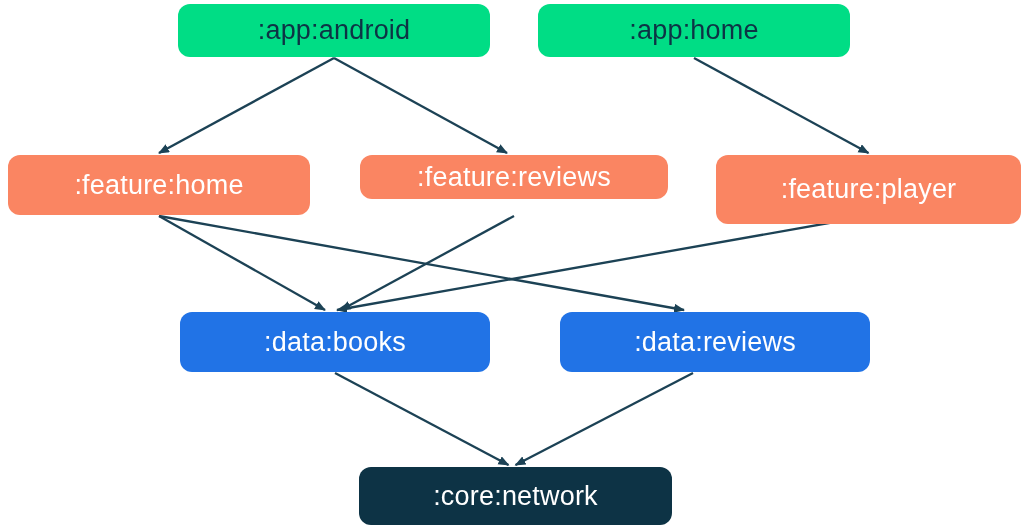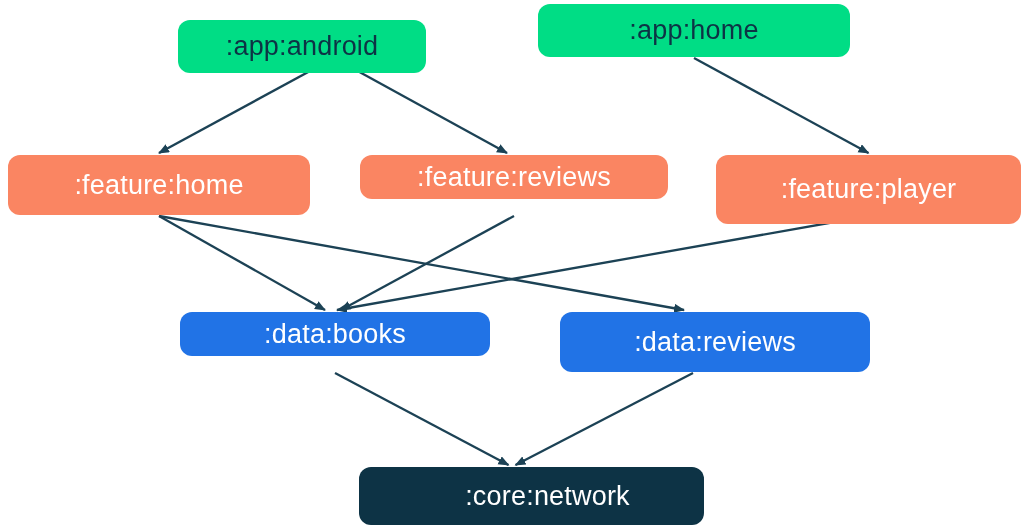--- a/index.html
+++ b/index.html
@@ -25,21 +25,21 @@
     border-radius: 12px;
     font-size: 27px;
     font-weight: 400;
     letter-spacing: 0.2px;
     white-space: nowrap;
     z-index: 2;
   }
   .node.app     { background: var(--app);     color: var(--text-dark); }
   .node.feature { background: var(--feature); color: var(--text-light); }
   .node.data    { background: var(--data);    color: var(--text-light); }
-  .node.core    { background: var(--core);    color: var(--text-light); padding-left: 32px; }
+  .node.core    { background: var(--core);    color: var(--text-light); }
 </style>
 </head>
 <body>
 
 <div id="canvas">
 
   <svg id="edges-layer" width="1027" height="531" viewBox="0 0 1027 531" xmlns="http://www.w3.org/2000/svg">
     <defs>
       <marker id="arrowhead" markerWidth="12" markerHeight="10" refX="10" refY="4.5" orient="auto" markerUnits="userSpaceOnUse">
         <path d="M0,0 L11,4.5 L0,9 Z" fill="#1C4255"></path>
@@ -51,29 +51,29 @@
         <line x1="694" y1="58" x2="868.5" y2="153" stroke="#1C4255" stroke-width="2.3" marker-end="url(#arrowhead)"></line>
         <line x1="159" y1="216" x2="325" y2="310" stroke="#1C4255" stroke-width="2.3" marker-end="url(#arrowhead)"></line>
         <line x1="159" y1="216" x2="684" y2="310" stroke="#1C4255" stroke-width="2.3" marker-end="url(#arrowhead)"></line>
         <line x1="514" y1="216" x2="341" y2="310" stroke="#1C4255" stroke-width="2.3" marker-end="url(#arrowhead)"></line>
         <line x1="868.5" y1="216" x2="337" y2="310" stroke="#1C4255" stroke-width="2.3" marker-end="url(#arrowhead)"></line>
         <line x1="335" y1="373" x2="508.5" y2="465" stroke="#1C4255" stroke-width="2.3" marker-end="url(#arrowhead)"></line>
         <line x1="693" y1="373" x2="515.5" y2="465" stroke="#1C4255" stroke-width="2.3" marker-end="url(#arrowhead)"></line>
       </g>
   </svg>
 
-  <div class="node app" style="left:178px; top:4px;  width:248px; height:53px;margin-top:16px;">:app:android</div>
+  <div class="node app" style="left:178px; top:4px;  width:312px; height:53px;">:app:android</div>
 
   <div class="node app" style="left:538px; top:4px;  width:312px; height:53px;">:app:home</div>
 
   <div class="node feature" style="left:8px;   top:155px; width:302px; height:60px;">:feature:home</div>
 
   <div class="node feature" style="left:360px; top:155px; width:308px; height:44px;">:feature:reviews</div>
 
   <div class="node feature" style="left:716px; top:155px; width:305px; height:69px;">:feature:player</div>
 
-  <div class="node data" style="left:180px; top:312px; width:310px; height:44px;">:data:books</div>
+  <div class="node data" style="left:180px; top:312px; width:310px; height:60px;">:data:books</div>
 
   <div class="node data" style="left:538px; top:312px; width:310px; height:60px;margin-left:22px;">:data:reviews</div>
 
   <div class="node core" style="left:359px; top:467px; width:313px; height:58px;">:core:network</div>
 
 </div>
 
 </body></html>

